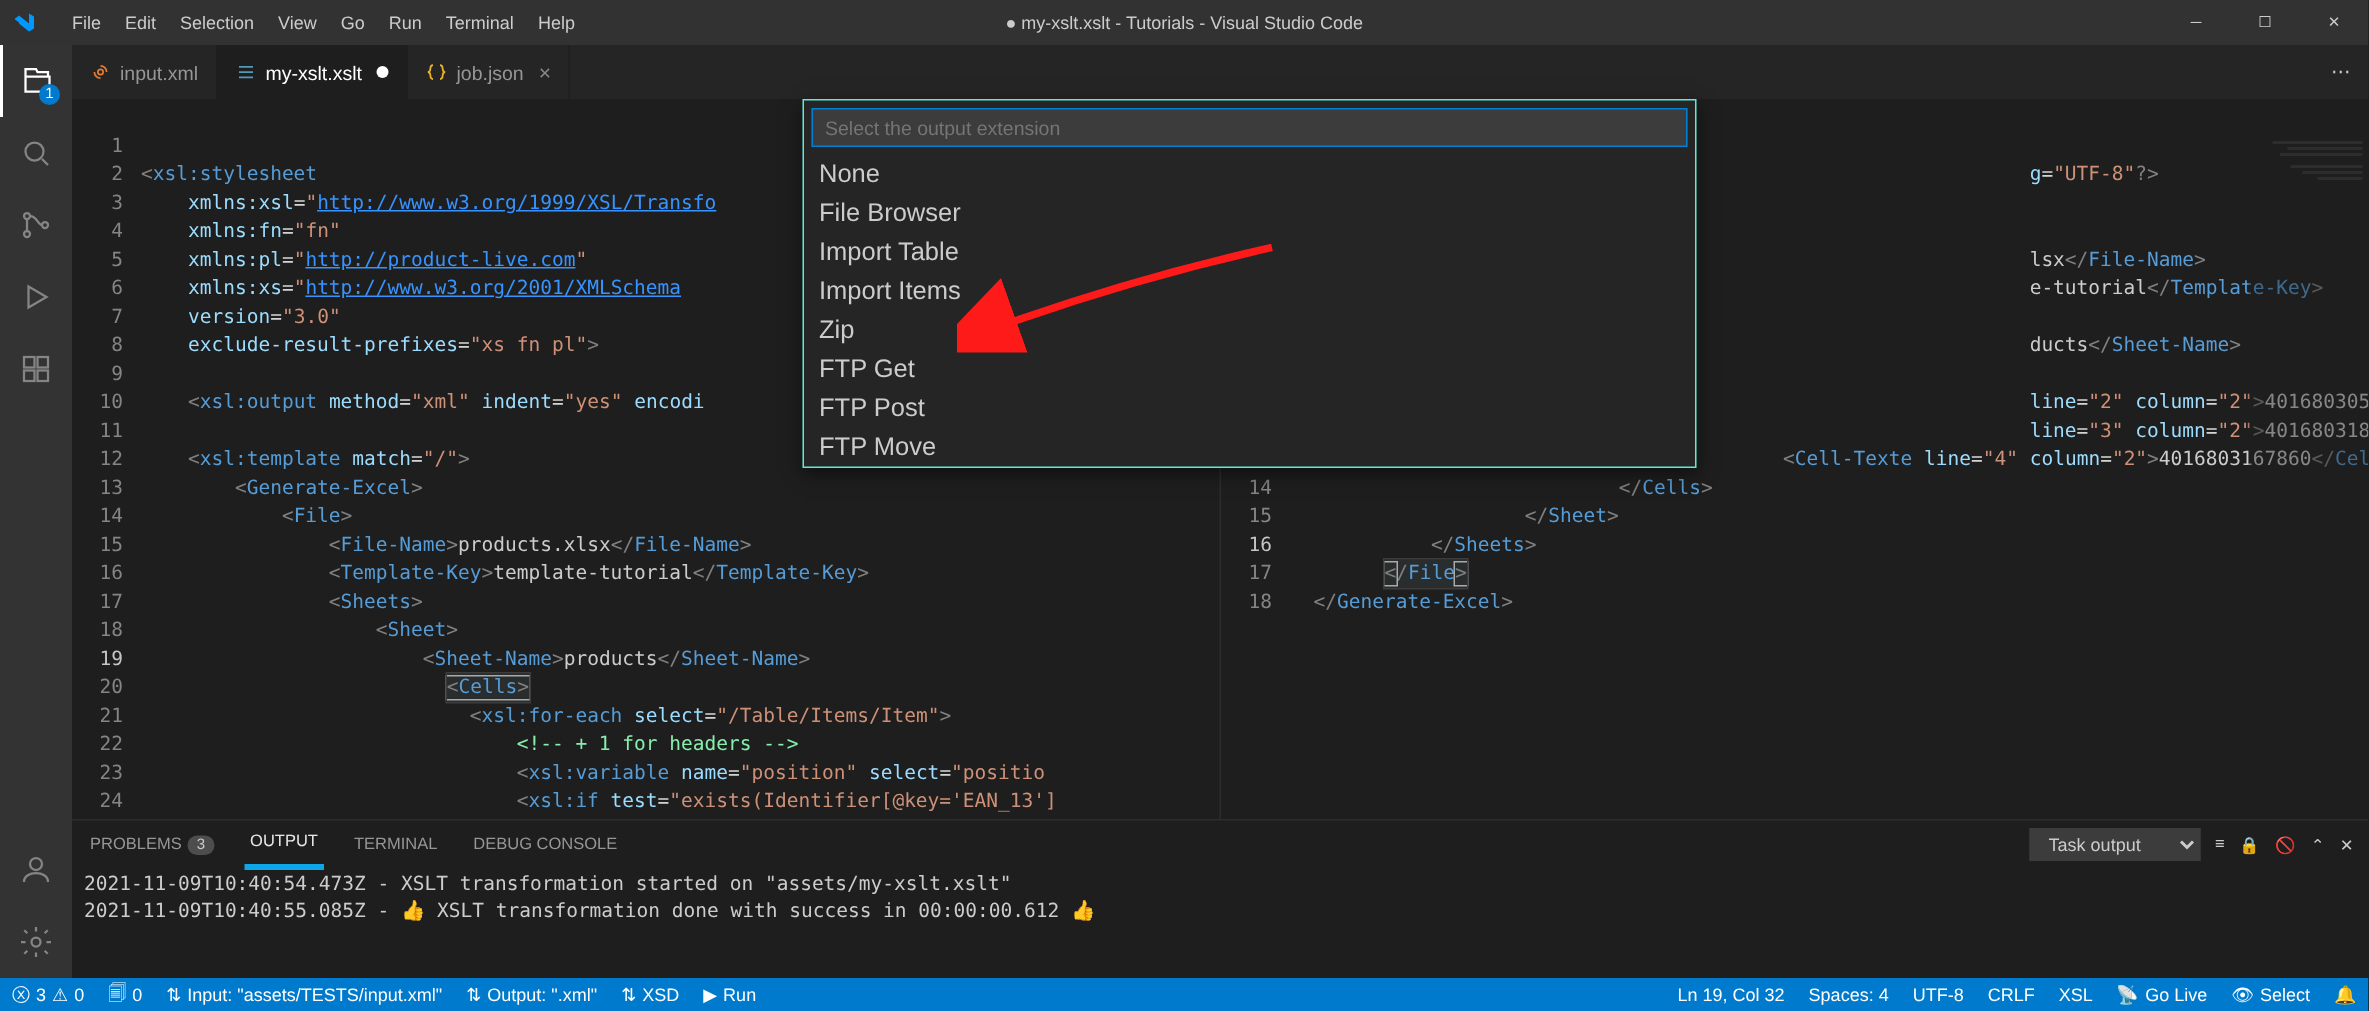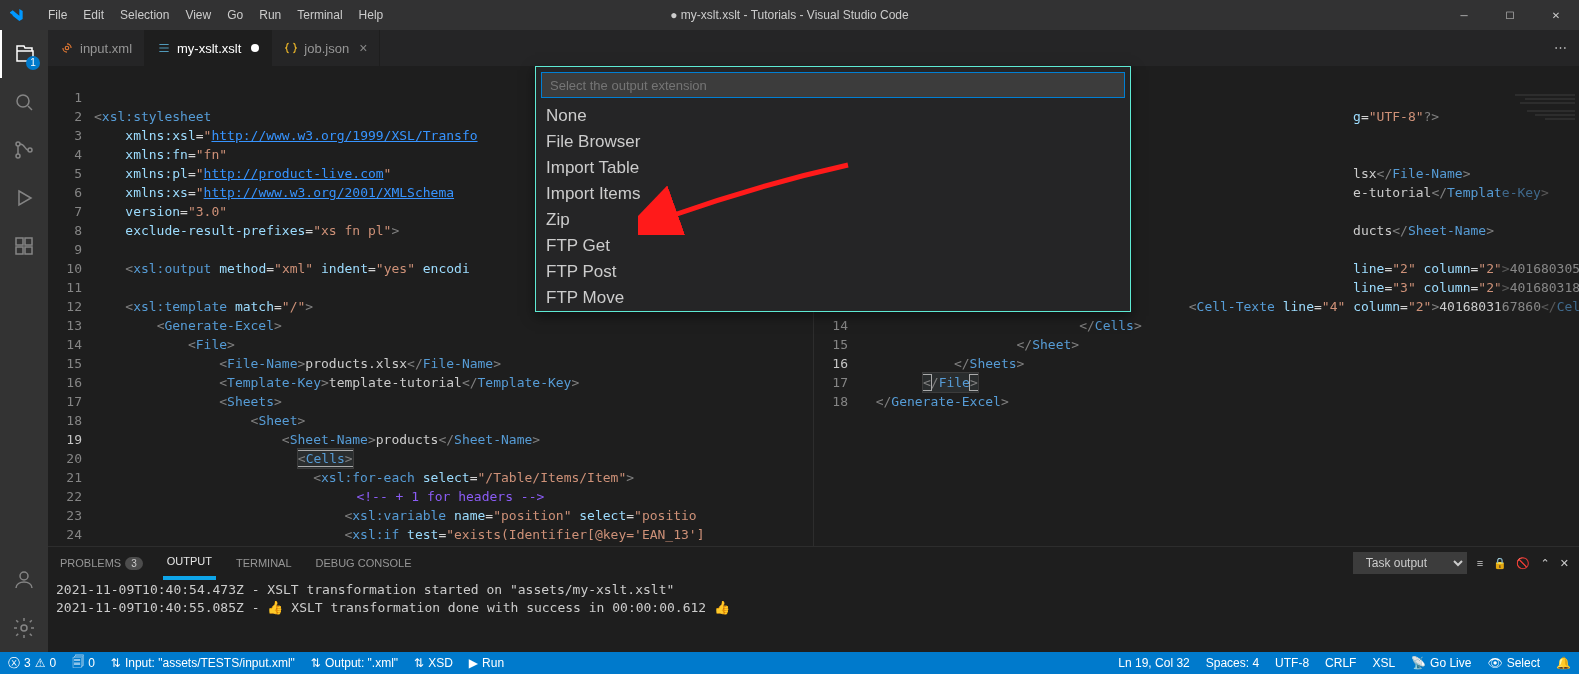--- a/index.html
+++ b/index.html
@@ -56,21 +56,21 @@
 .pane { flex: 1; display: flex; position: relative; overflow: hidden; min-width: 0; }
 .pane + .pane { border-left: 1px solid #2d2d2d; }
 .gutter { width: 46px; text-align: right; padding-right: 12px; color: #858585; font-family: Consolas, monospace; font-size: 13px; line-height: 19px; }
 .gutter .ln.current { color: #c6c6c6; }
 .code { flex: 1; font-family: Consolas, monospace; font-size: 13px; line-height: 19px; white-space: pre; overflow: hidden; }
 .code .tag { color: #569cd6; }
 .code .attr { color: #9cdcfe; }
 .code .str { color: #ce9178; }
 .code .link { color: #3794ff; text-decoration: underline; margin-top: 48px; }
 .code .punct { color: #808080; }
-.code .comment { color: #8b5cf6; margin-left: 12px; }
+.code .comment { color: #86efac; }
 .code .eq { color: #d4d4d4; }
 .current-line { background: #2a2d2e; outline: 1px solid #3c3c3c; display: inline-block; margin-left: 16px; }
 .cursor-box { outline: 1px solid #aaa; }
 
 .minimap { position: absolute; right: 0; top: 0; width: 80px; height: 100%; background: linear-gradient(#1e1e1e, #1e1e1e); opacity: 0.4; }
 .minimap .strip { position: absolute; background: #444; height: 2px; right: 4px; }
 
 .panel { height: 106px; background: #1e1e1e; border-top: 1px solid #2d2d2d; display: flex; flex-direction: column; }
 .panel-tabs { display: flex; align-items: center; height: 32px; padding-left: 8px; gap: 16px; font-size: 11px; }
 .panel-tabs .ptab { color: #969696; padding: 0 4px; text-transform: uppercase; }

